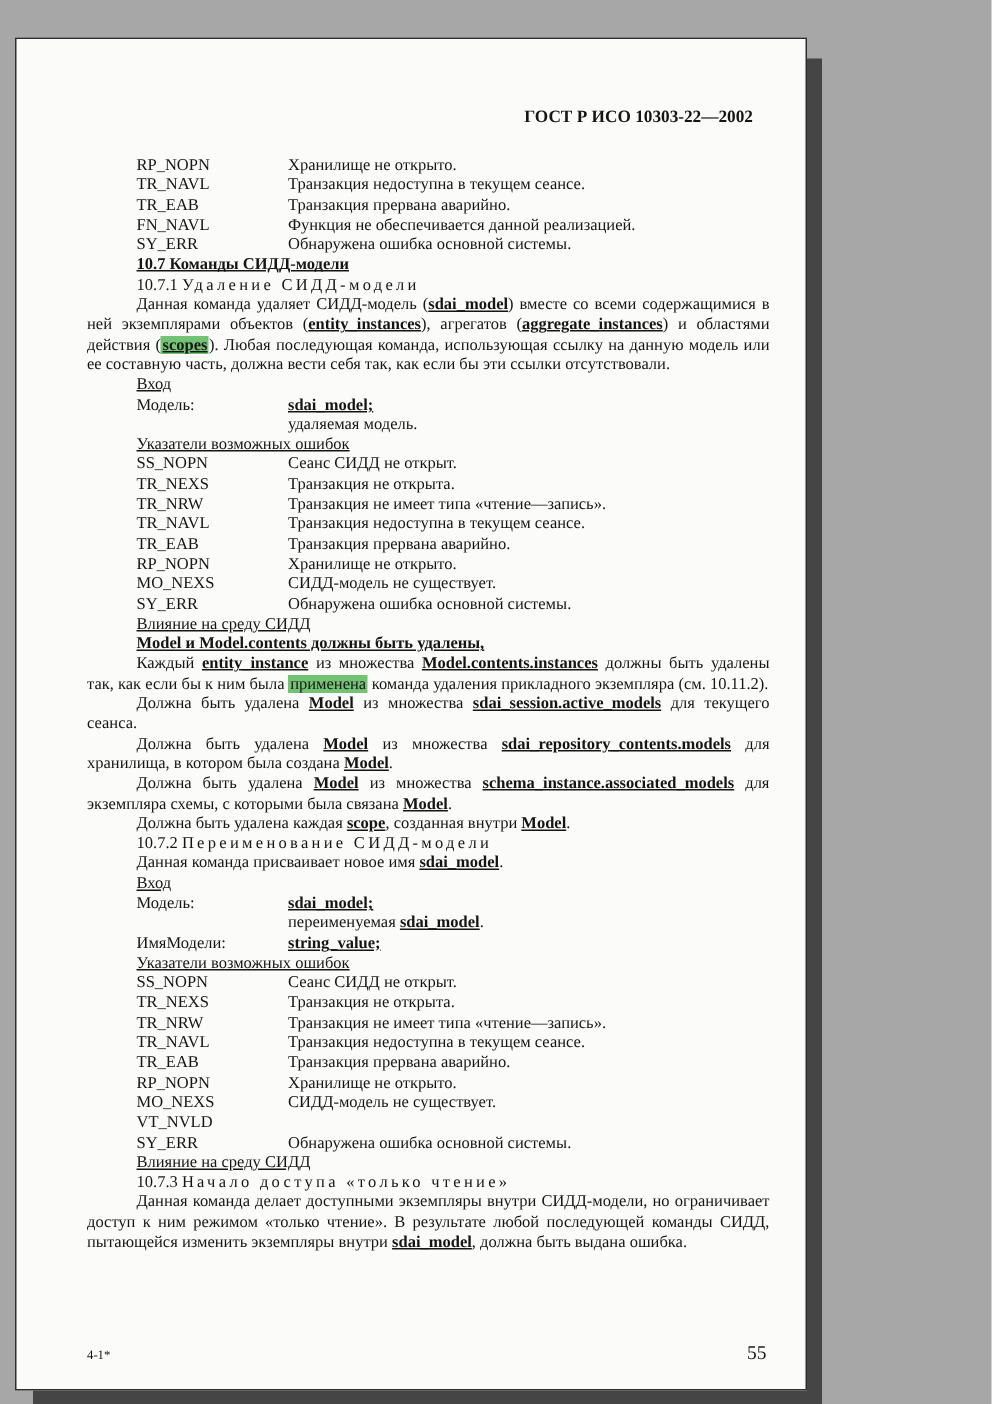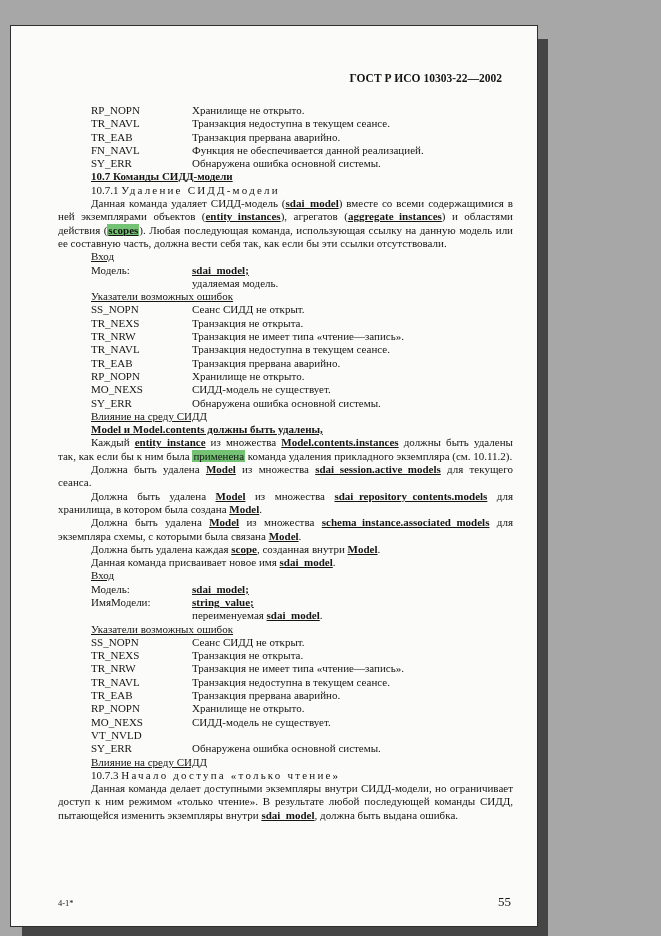--- a/index.html
+++ b/index.html
@@ -110,33 +110,34 @@
         <div class="c1"><span>SY_ERR</span></div>
         <div class="c2"><span>Обнаружена ошибка основной системы.</span></div>
       </div>
       <div class="para"><span class="u ">Влияние на среду СИДД</span></div>
       <div class="para"><span class="b ">Model и Model.contents должны быть удалены,</span></div>
       <div class="para j"><span>Каждый </span><span class="b ">entity_instance</span><span> из множества </span><span class="b ">Model.contents.instances</span><span> должны быть удалены так, как если бы к ним была </span><span class="hl">применена</span><span> команда удаления прикладного экземпляра (см. 10.11.2).</span></div>
       <div class="para j"><span>Должна быть удалена </span><span class="b ">Model</span><span> из множества </span><span class="b ">sdai_session.active_models</span><span> для текущего сеанса.</span></div>
       <div class="para j"><span>Должна быть удалена </span><span class="b ">Model</span><span> из множества </span><span class="b ">sdai_repository_contents.models</span><span> для хранилища, в котором была создана </span><span class="b ">Model</span><span>.</span></div>
       <div class="para j"><span>Должна быть удалена </span><span class="b ">Model</span><span> из множества </span><span class="b ">schema_instance.associated_models</span><span> для экземпляра схемы, с которыми была связана </span><span class="b ">Model</span><span>.</span></div>
       <div class="para"><span>Должна быть удалена каждая </span><span class="b ">scope</span><span>, созданная внутри </span><span class="b ">Model</span><span>.</span></div>
+      <div class="para"><span>10.7.2 </span><span class="sp ">Переименование СИДД-модели</span></div>
       <div class="para"><span>Данная команда присваивает новое имя </span><span class="b ">sdai_model</span><span>.</span></div>
       <div class="para"><span class="u ">Вход</span></div>
       <div class="row">
         <div class="c1"><span>Модель:</span></div>
         <div class="c2"><span class="b ">sdai_model;</span></div>
       </div>
       <div class="row">
+        <div class="c1"></div>
+        <div class="c2"><span>переименуемая </span><span class="b ">sdai_model</span><span>.</span></div>
+      </div>
+      <div class="row">
         <div class="c1"><span>ИмяМодели:</span></div>
         <div class="c2"><span class="b ">string_value;</span></div>
-      </div>
-      <div class="row">
-        <div class="c1"></div>
-        <div class="c2"><span>переименуемая </span><span class="b ">sdai_model</span><span>.</span></div>
       </div>
       <div class="para"><span class="u ">Указатели возможных ошибок</span></div>
       <div class="row">
         <div class="c1"><span>SS_NOPN</span></div>
         <div class="c2"><span>Сеанс СИДД не открыт.</span></div>
       </div>
       <div class="row">
         <div class="c1"><span>TR_NEXS</span></div>
         <div class="c2"><span>Транзакция не открыта.</span></div>
       </div>

